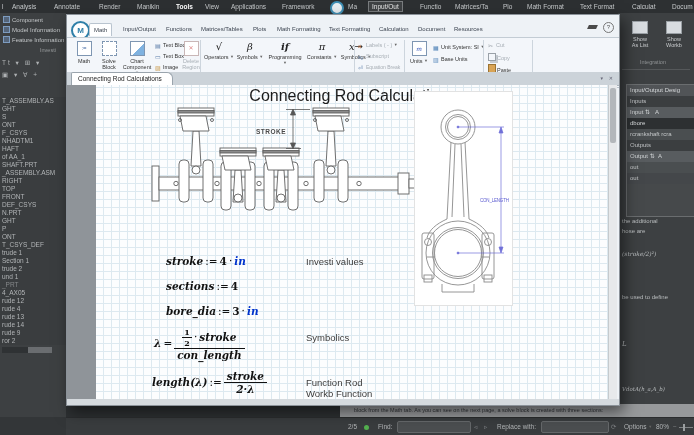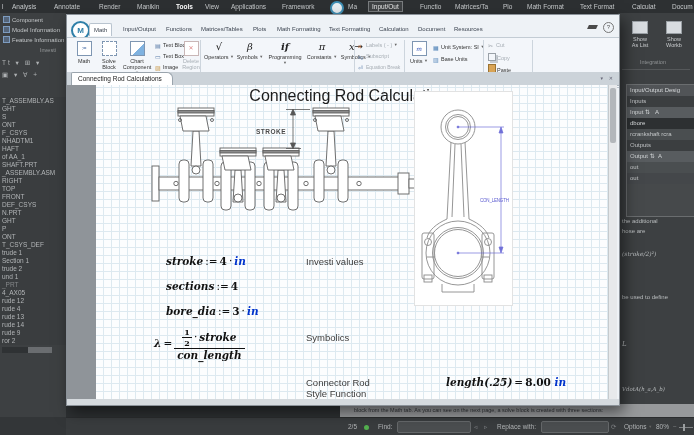--- a/index.html
+++ b/index.html
@@ -424,28 +424,28 @@
 
         <div class="mexpr" style="left:70px;top:220px">
           <span>bore_dia</span><span class="mop">:=</span><span class="mnum">3</span><span class="mop">·</span><span class="munit">in</span>
         </div>
 
         <div class="mexpr" style="left:58px;top:242px">
           <span>λ</span><span class="mop">=</span><span class="frac"><span class="fnum"><span class="sfrac"><span class="fnum mnum" style="border-bottom:1px solid #111">1</span><span class="fden mnum">2</span></span><span class="mop">·</span><span>stroke</span></span><span class="fden">con_length</span></span>
         </div>
         <div class="note" style="left:210px;top:247px">Symbolics</div>
 
+        <div class="mexpr" style="left:56px;top:285px">
+          <span>length</span><span>(λ)</span><span class="mop">:=</span><span class="frac"><span class="fnum">stroke</span><span class="fden">2·λ</span></span>
+        </div>
         <div class="note" style="left:210px;top:292px">
-          <span>Connector Rod</span><br>
-          <span>Style Function</span>
-        </div>
-
-        <div class="mexpr" style="left:350px;top:291px">
-          <span>length</span><span>(.25)</span><span class="mop">=</span><span class="mnum">8.00</span>&nbsp;<span class="munit">in</span>
-        </div>
+          <span>Function Rod</span><br>
+          <span>Workb Function</span>
+        </div>
+
 
       </div>
       <div id="mc-vscroll">
         <div id="mc-vthumb"></div>
       </div>
     </div>
 
     <div id="mc-bottomframe"></div>
   </div>
 

